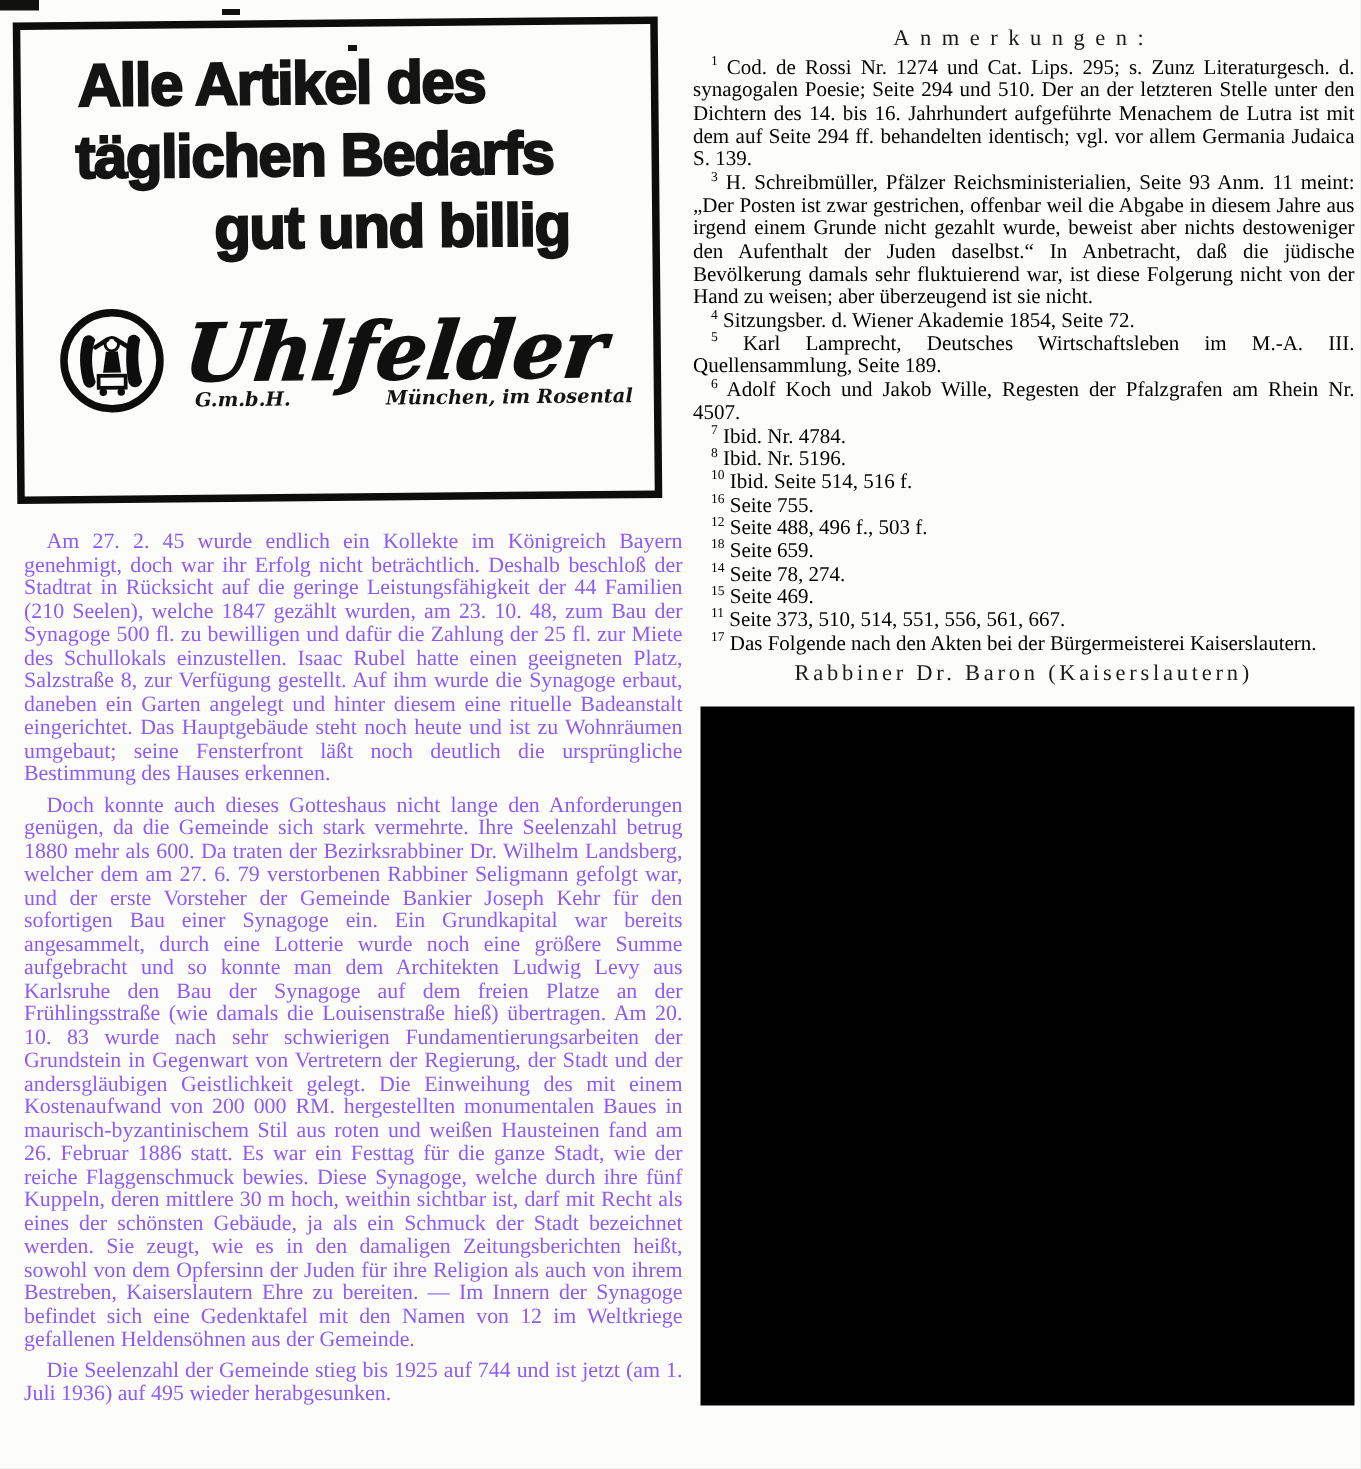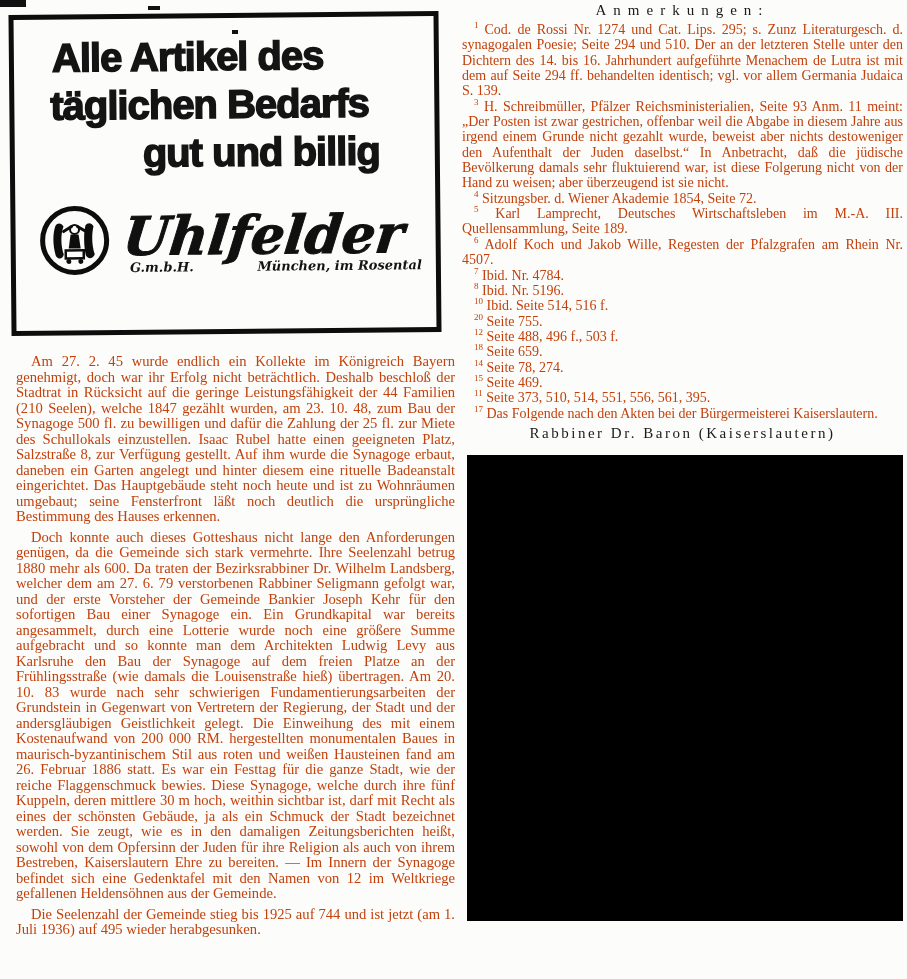--- a/index.html
+++ b/index.html
@@ -11,21 +11,21 @@
     color:#1a1a1a;
     font-family:"Liberation Serif",serif;
   }
   
   .speck{position:absolute;background:#111;}
   .speck-1{left:0;top:0;width:26px;height:7px;}
   .speck-2{left:148px;top:6px;width:12px;height:4px;}
   .speck-3{left:232px;top:30px;width:6px;height:4px;}
   
   .col-left{position:absolute;left:6px;top:0;width:451px;}
-  .col-right{position:absolute;left:462px;top:0;width:441px;}
+  .col-right{position:absolute;left:462px;top:16px;width:441px;}
   
   .ad-box{
     position:relative;
     margin:13px 0 0 4px;
     width:420px;height:297px;
     border:5px solid #0d0d0d;
     transform:rotate(-0.55deg);
     padding:14px 0 0 0;
     box-sizing:content-box;
   }
@@ -62,35 +62,35 @@
     font-style:italic;font-weight:bold;
     font-size:13px;margin-top:-2px;padding-left:6px;
     color:#141414;
   }
   
   .article{margin:20px 2px 0 10px;}
   .article p{
     margin:0;
     font-size:14.6px;line-height:15.5px;
     text-align:justify;text-indent:15px;
-    color:#c2410c;
+    color:#8b5cf6;
   }
   .article p + p{margin-top:5px;}
   
   .notes-heading{
     text-align:center;
     font-size:15px;letter-spacing:7px;
     margin:2px 0 3px 0;
     white-space:nowrap;
   }
   .note{
     margin:0;
     font-size:14px;line-height:15.35px;
     text-align:justify;text-indent:12px;
-    color:#c2410c;
+    color:#000000;
   }
   .note sup{font-size:9px;line-height:0;}
   .signature{
     margin:4px 0 0 0;
     text-align:center;
     font-size:15px;letter-spacing:2.5px;
     white-space:nowrap;
   }
   
   .photo{
@@ -157,26 +157,26 @@
 
     <div>
       <p class="note"><sup>1</sup> <span>Cod. de Rossi Nr. 1274 und Cat. Lips. 295; s. Zunz Literaturgesch. d. synagogalen Poesie; Seite 294 und 510. Der an der letzteren Stelle unter den Dichtern des 14. bis 16. Jahrhundert aufgeführte Menachem de Lutra ist mit dem auf Seite 294 ff. behandelten identisch; vgl. vor allem Germania Judaica S. 139.</span></p>
       <p class="note"><sup>3</sup> <span>H. Schreibmüller, Pfälzer Reichsministerialien, Seite 93 Anm. 11 meint: „Der Posten ist zwar gestrichen, offenbar weil die Abgabe in diesem Jahre aus irgend einem Grunde nicht gezahlt wurde, beweist aber nichts destoweniger den Aufenthalt der Juden daselbst.“ In Anbetracht, daß die jüdische Bevölkerung damals sehr fluktuierend war, ist diese Folgerung nicht von der Hand zu weisen; aber überzeugend ist sie nicht.</span></p>
       <p class="note"><sup>4</sup> <span>Sitzungsber. d. Wiener Akademie 1854, Seite 72.</span></p>
       <p class="note"><sup>5</sup> <span>Karl Lamprecht, Deutsches Wirtschaftsleben im M.-A. III. Quellensammlung, Seite 189.</span></p>
       <p class="note"><sup>6</sup> <span>Adolf Koch und Jakob Wille, Regesten der Pfalzgrafen am Rhein Nr. 4507.</span></p>
       <p class="note"><sup>7</sup> <span>Ibid. Nr. 4784.</span></p>
       <p class="note"><sup>8</sup> <span>Ibid. Nr. 5196.</span></p>
       <p class="note"><sup>10</sup> <span>Ibid. Seite 514, 516 f.</span></p>
-      <p class="note"><sup>20</sup> <span>Seite 755.</span></p>
+      <p class="note"><sup>16</sup> <span>Seite 755.</span></p>
       <p class="note"><sup>12</sup> <span>Seite 488, 496 f., 503 f.</span></p>
       <p class="note"><sup>18</sup> <span>Seite 659.</span></p>
       <p class="note"><sup>14</sup> <span>Seite 78, 274.</span></p>
       <p class="note"><sup>15</sup> <span>Seite 469.</span></p>
-      <p class="note"><sup>11</sup> <span>Seite 373, 510, 514, 551, 556, 561, 395.</span></p>
+      <p class="note"><sup>11</sup> <span>Seite 373, 510, 514, 551, 556, 561, 667.</span></p>
       <p class="note"><sup>17</sup> <span>Das Folgende nach den Akten bei der Bürgermeisterei Kaiserslautern.</span></p>
     </div>
 
     <div class="signature">Rabbiner Dr. Baron (Kaiserslautern)</div>
 
     <div class="photo"></div>
 
   </div>
 
 </div>

